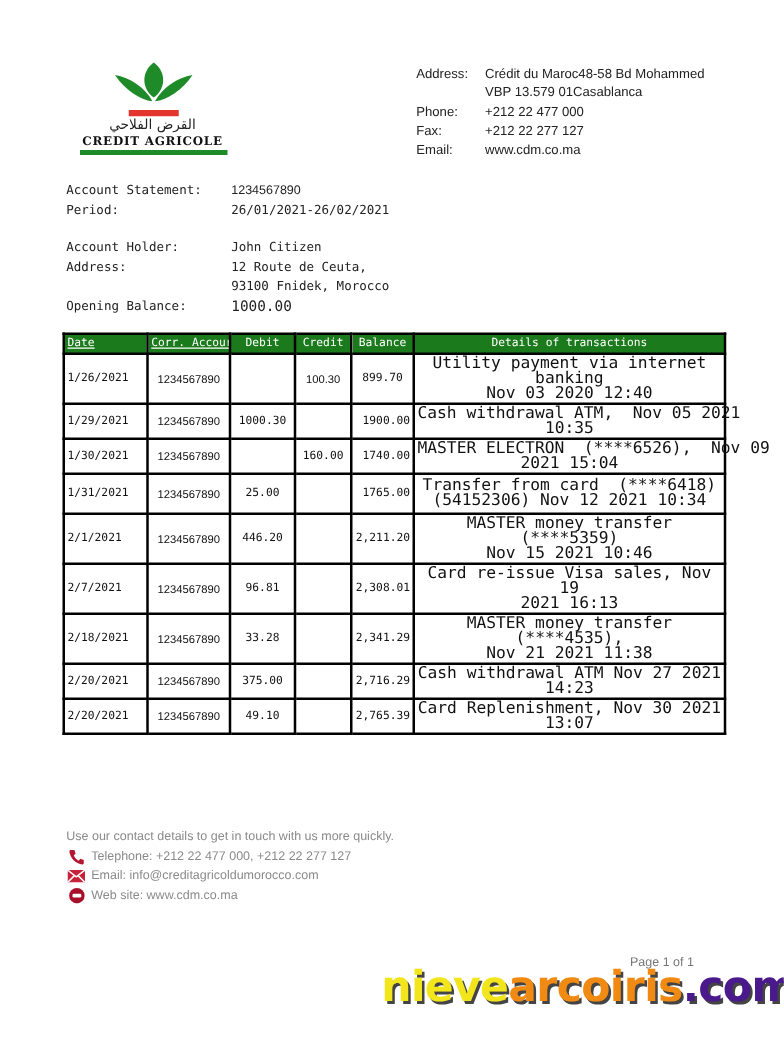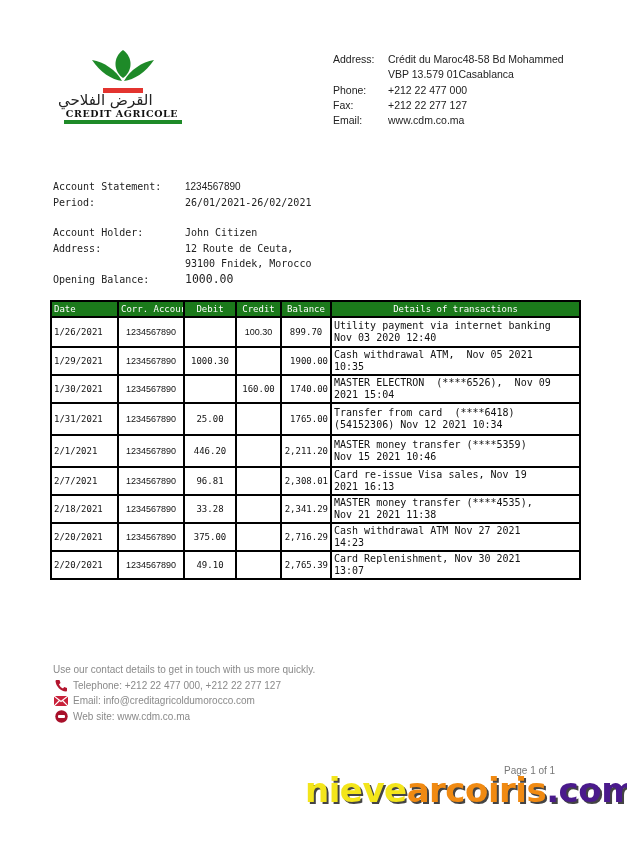--- a/index.html
+++ b/index.html
@@ -1,47 +1,47 @@
 <!DOCTYPE html>
 <html><head>
 <meta charset="utf-8">
 <style>
   html, body { margin: 0; padding: 0; background: #ffffff; }
   body { width: 627px; height: 850px; position: relative; overflow: hidden; font-family: "Liberation Sans", sans-serif; color: #111; }
-  .mono { font-family: "DejaVu Sans Mono", "Liberation Mono", monospace; margin-top: 34px; }
+  .mono { font-family: "DejaVu Sans Mono", "Liberation Mono", monospace; }
 
   
   .logo { position: absolute; left: 58px; top: 48px; width: 130px; height: 75px; }
   .logo .leaves { position: absolute; left: 32px; top: 0; width: 66px; height: 38px; }
   .logo .redbar { position: absolute; left: 45px; top: 40px; width: 40px; height: 5px; background: #e3342f; }
-  .logo .arabic { position: absolute; left: 0; top: 44px; width: 128px; font-family: "DejaVu Sans", sans-serif; font-size: 15px; color: #222; line-height: 16px; }
+  .logo .arabic { position: absolute; left: 0; top: 44px; width: 128px; text-align: center; font-family: "DejaVu Sans", sans-serif; font-size: 11px; color: #222; line-height: 16px; }
   .logo .latin { position: absolute; left: 1px; top: 60px; width: 126px; text-align: center; font-family: "DejaVu Serif", serif; font-size: 9.5px; letter-spacing: 0.6px; color: #111; font-weight: bold; }
   .logo .greenbar { position: absolute; left: 6px; top: 72px; width: 118px; height: 4px; background: #1e8a28; }
 
   
   .bank { position: absolute; left: 333px; top: 52px; font-size: 10.5px; line-height: 15.3px; color: #222; }
   .bank .row { display: flex; }
   .bank .lbl { width: 55px; }
 
   
   .acct { position: absolute; left: 53px; top: 145px; font-size: 10px; color: #222; }
   .acct .row { display: flex; height: 15.5px; align-items: center; }
   .acct .lbl { width: 132px; }
   .acct .gap { height: 15px; }
   .acct .big { font-size: 11.5px; }
 
   
   table.tx { position: absolute; left: 50px; top: 266px; border-collapse: collapse; width: 529px; font-size: 9px; table-layout: fixed; }
   table.tx th { background: #1b7a1b; color: #ffffff; font-weight: normal; height: 14px; padding: 0 2px; border: 2px solid #000; text-align: center; white-space: nowrap; overflow: hidden; }
-  table.tx th.left { text-align: left; }
+  table.tx th.left { text-align: left; text-decoration: underline; }
   table.tx td { border: 2px solid #000; padding: 1px 2px; vertical-align: middle; color: #111; }
   table.tx td.c { text-align: center; }
   table.tx td.r { text-align: right; }
   table.tx td.acc { font-family: "Liberation Sans", sans-serif; font-size: 9px; text-align: center; }
-  table.tx td.det { line-height: 12px; font-size: 10px; }
+  table.tx td.det { line-height: 12px; font-size: 13px; text-align: center; }
   table.tx td.crsans { font-family: "Liberation Sans", sans-serif; }
 
   
   .contact { position: absolute; left: 53px; top: 662px; font-size: 10px; color: #8a8a8a; line-height: 15.5px; }
   .contact .row { display: flex; align-items: center; }
   .contact .ic { width: 16px; height: 12px; margin-right: 4px; display: inline-flex; align-items: center; justify-content: center; }
 
   .page-num { position: absolute; left: 504px; top: 765px; font-size: 10px; color: #777; }
 
   .watermark { position: absolute; left: 273px; top: 770px; font-family: "DejaVu Sans", sans-serif; font-weight: bold; font-size: 34px; letter-spacing: -0.5px; text-shadow: 2px 2px 0 #444; white-space: nowrap; margin-left: 32px; }

